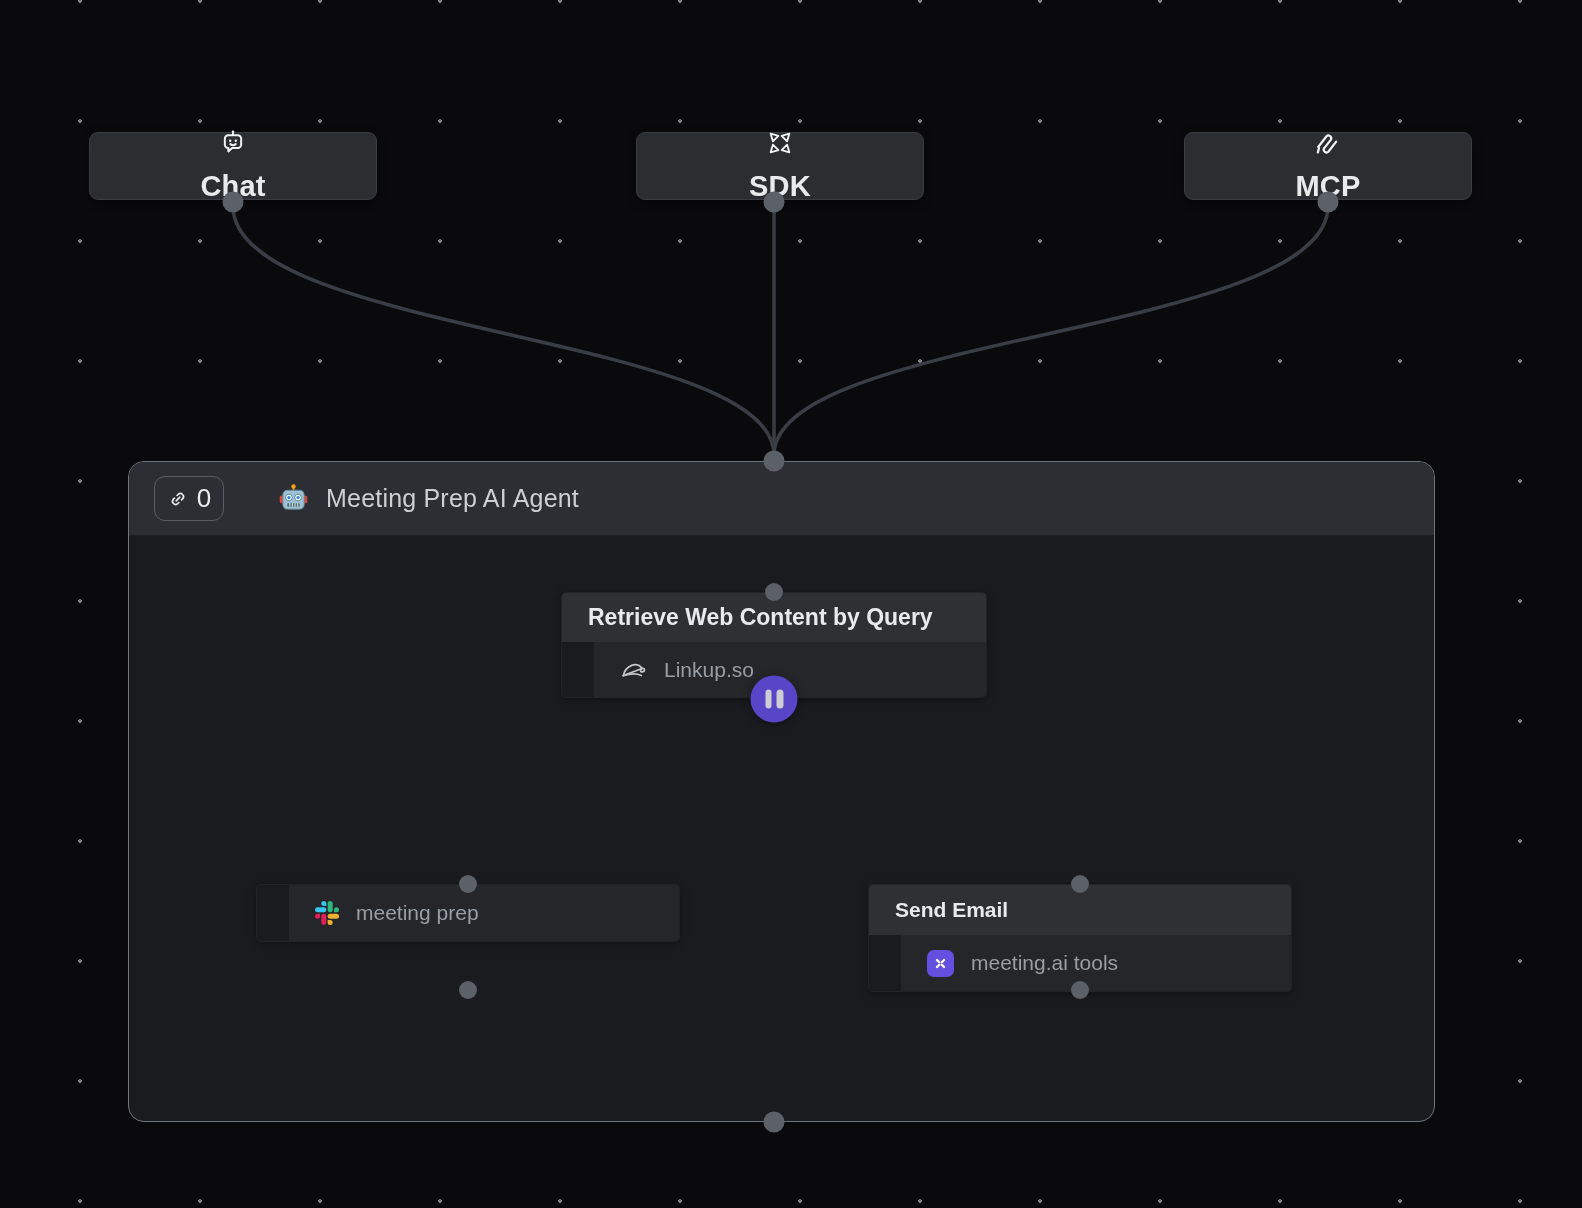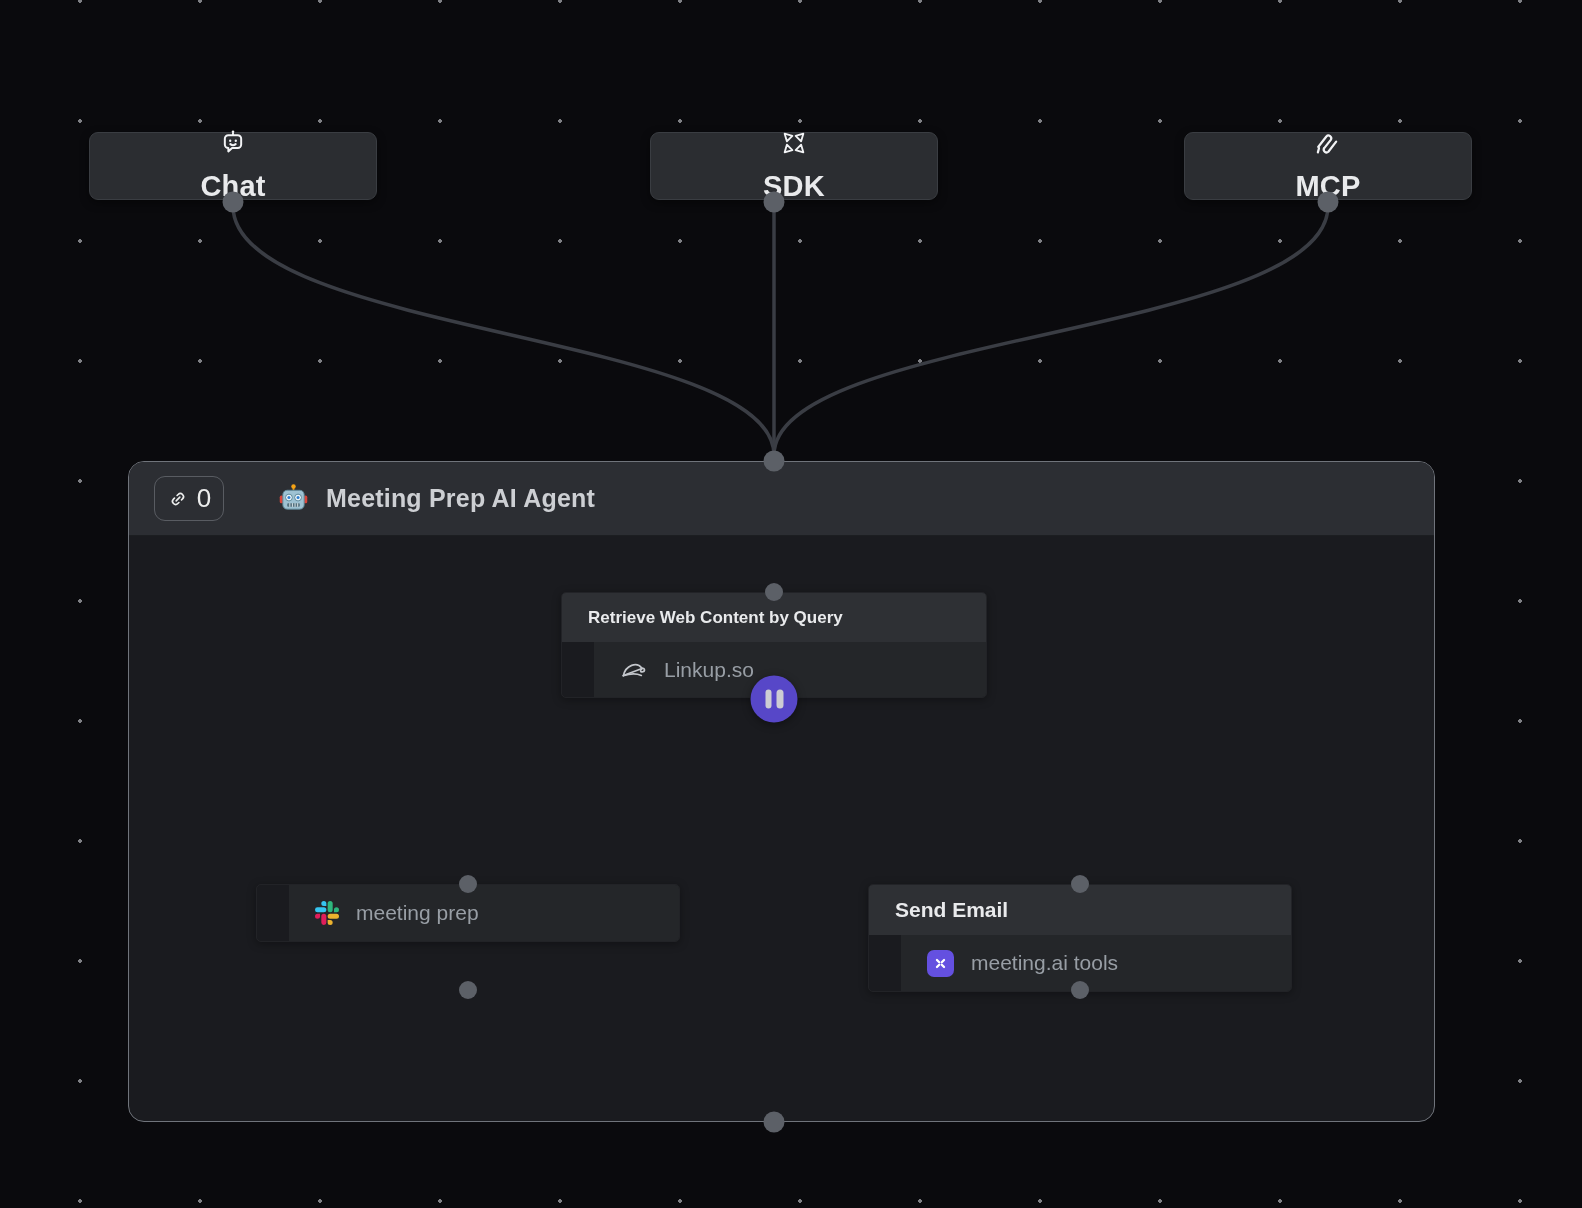--- a/index.html
+++ b/index.html
@@ -49,36 +49,36 @@
     height:74px;background:var(--container-header-bg);
     border-bottom:1px solid rgba(0,0,0,.35);
     display:flex;align-items:center;cursor:grab;
   }
   .link-badge{
     margin-left:25px;width:70px;height:45px;border-radius:11px;
     border:1.5px solid #595c62;display:flex;align-items:center;justify-content:center;gap:8px;
     color:#eceded;font-size:26px;cursor:pointer;background:transparent;
   }
   .agent-emoji{margin-left:54px;display:flex;align-items:center}
-  .agent-title{margin-left:17px;color:var(--agent-title);font-size:25px;font-weight:700;letter-spacing:.2px}
+  .agent-title{margin-left:17px;color:var(--agent-title);font-size:25px;font-weight:400;letter-spacing:.2px}
 
   .tool-node{
     position:absolute;z-index:4;border-radius:5px;overflow:hidden;
     box-shadow:0 2px 8px rgba(0,0,0,.35);cursor:grab;border:1px solid rgba(255,255,255,.04);
   }
   .tool-header{
     background:var(--inner-header-bg);display:flex;align-items:center;
     padding-left:26px;color:var(--title);font-weight:700;
   }
   .tool-body{
     background:var(--inner-body-bg);display:flex;align-items:center;gap:17px;
     padding-left:26px;color:var(--muted);margin-left:32px;
   }
   #node-linkup{left:561px;top:592px;width:426px}
-  #node-linkup .tool-header{height:49px;font-size:17px}
+  #node-linkup .tool-header{height:49px;font-size:23px}
   #node-linkup .tool-body{height:55px;font-size:21px}
   #node-slack{left:256px;top:884px;width:424px}
   #node-email{left:868px;top:884px;width:424px}
   #node-slack .tool-header,#node-email .tool-header{height:50px;font-size:21px}
   #node-slack .tool-body,#node-email .tool-body{height:56px;font-size:21px}
 
   .pause-btn{
     position:absolute;left:774px;top:699px;width:47px;height:47px;z-index:7;
     transform:translate(-50%,-50%);border-radius:50%;background:var(--accent);
     display:flex;align-items:center;justify-content:center;gap:5px;
@@ -109,21 +109,21 @@
       <path d="M12 3.6 V5.2"></path>
       <path d="M8 5.3 h8 a3 3 0 0 1 3 3 v5 a3 3 0 0 1 -3 3 h-4.8 l-3.2 2.9 v-2.9 h0 a3 3 0 0 1 -3 -3 v-5 a3 3 0 0 1 3 -3 z"></path>
       <circle cx="9.6" cy="10.1" r="1" fill="#f2f3f5" stroke="none"></circle>
       <circle cx="14.4" cy="10.1" r="1" fill="#f2f3f5" stroke="none"></circle>
       <path d="M9.7 13 q2.3 1.7 4.6 0"></path>
     </svg>
   </span>
   <span>Chat</span>
 </div>
 
-<div class="entry-node" style="left:650px">
+<div class="entry-node" style="left:636px">
   <span class="nicon">
     <svg width="28" height="28" viewBox="0 0 24 24" fill="none" stroke="#f2f3f5" stroke-width="1.6" stroke-linejoin="round">
       <path d="M4 4 L10.6 5.9 L5.9 10.6 Z"></path>
       <path d="M20 4 L18.1 10.6 L13.4 5.9 Z"></path>
       <path d="M4 20 L5.9 13.4 L10.6 18.1 Z"></path>
       <path d="M20 20 L13.4 18.1 L18.1 13.4 Z"></path>
     </svg>
   </span>
   <span>SDK</span>
 </div>

